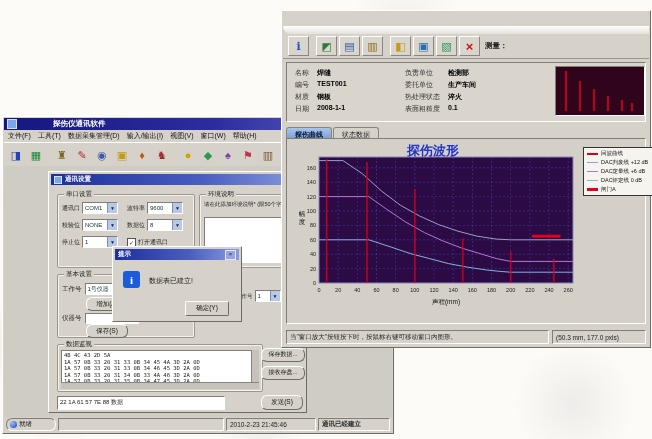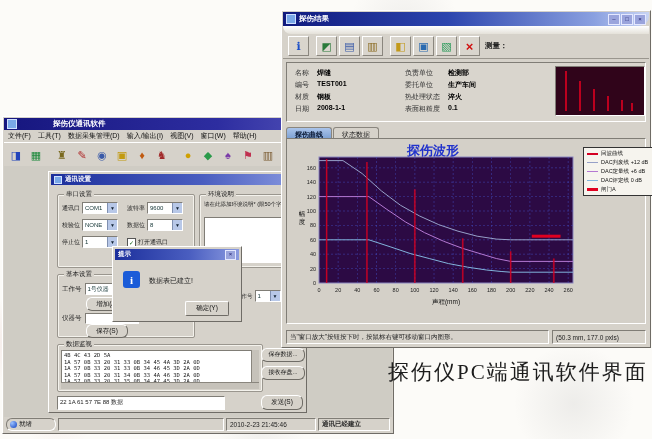--- a/index.html
+++ b/index.html
@@ -230,29 +230,20 @@
       <span class="winctl">
           <span class="b" style="width:9px;height:8px;line-height:7px;">×</span>
         </span>
     </div>
     <div class="abs" style="left:10px;top:24px;width:17px;height:17px;background:#1b5cd8;border-radius:3px;color:#fff;font-weight:bold;font-size:11px;display:flex;align-items:center;justify-content:center;font-family:'Liberation Serif',serif;">i</div>
     <div class="abs lbl" style="left:36px;top:29px;font-size:7px;">数据表已建立!</div>
     <div class="abs btn" style="left:72px;top:54px;width:42px;height:13px;line-height:12px;border-radius:2px;">确定(Y)</div>
   </div>
 
   <div class="abs panel raised" style="left:281px;top:10px;width:368px;height:336px;z-index:40;">
-    <div class="titlebar abs" style="left:1px;top:1px;right:1px;height:14px;background:linear-gradient(90deg,#101a7e,#2c45ae 45%,#8aa0e0 85%,#c8d4f4);border-bottom-right-radius:10px;">
-      <span class="appicon"></span>
-      <span class="t">探伤结果</span>
-      <span class="winctl" id="result-controls">
-          <span class="b">–</span>
-          <span class="b">□</span>
-          <span class="b">×</span>
-        </span>
-    </div>
     <div class="abs" style="left:1px;top:15px;right:1px;height:8px;background:linear-gradient(#ffffff,#e4e1d9);border-bottom-left-radius:8px;"></div>
 
     <div class="abs" style="left:1px;top:23px;right:1px;height:24px;background:#d6d2ca;display:flex;align-items:center;gap:2px;padding-left:5px;border-bottom:1px solid #9a968e;" id="result-toolbar">
       <span class="lbl" style="position:absolute;left:202px;font-size:7.5px;font-weight:bold;">测量：</span>
     <div class="icon-cell fr" style="color: rgb(27, 78, 200); margin-right: 5px;">ℹ</div>
         <div class="icon-cell fr" style="color: rgb(42, 122, 58);">◩</div>
         <div class="icon-cell fr" style="color: rgb(58, 90, 168);">▤</div>
         <div class="icon-cell fr" style="color: rgb(138, 106, 32); margin-right: 5px;">▥</div>
         <div class="icon-cell fr" style="color: rgb(194, 153, 26);">◧</div>
         <div class="icon-cell fr" style="color: rgb(42, 106, 176);">▣</div>
@@ -386,14 +377,13 @@
           </div>
         </div>
     </div>
 
     <div class="abs" style="left:1px;right:1px;bottom:2px;height:16px;background:#d6d2ca;display:flex;align-items:center;gap:3px;padding:0 3px;">
       <span class="statusseg" style="flex:1;height:12px;">当"窗口放大"按钮按下时，按鼠标右键可移动窗口内图形。</span>
       <span class="statusseg" style="width:86px;height:12px;">(50.3 mm, 177.0 pxls)</span>
     </div>
   </div>
 
-  <div class="abs caption" style="left:388px;top:358px;z-index:50;">探伤仪PC端通讯软件界面</div>
 </div>
 
 </body></html>

